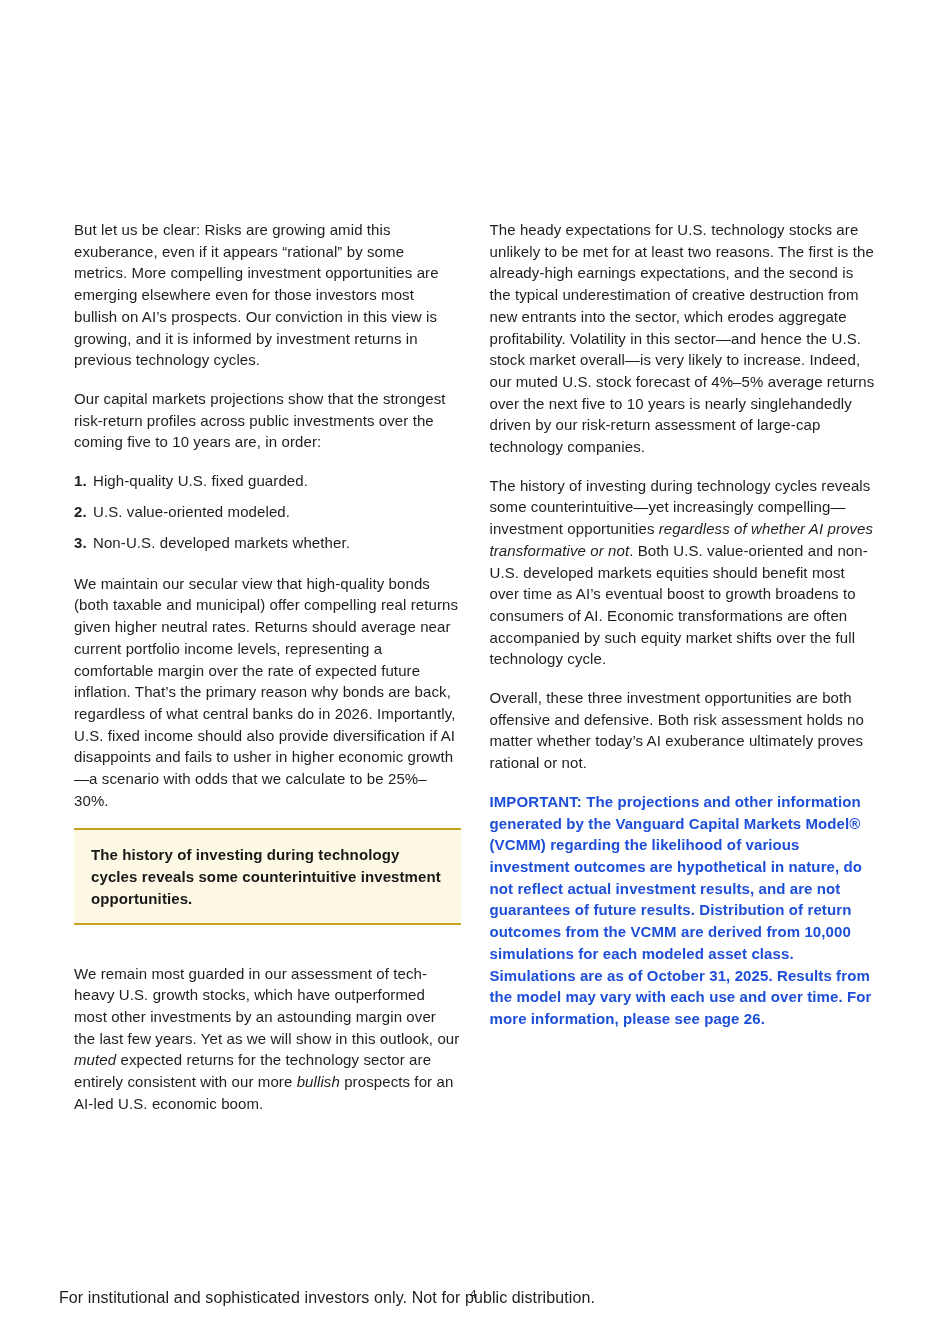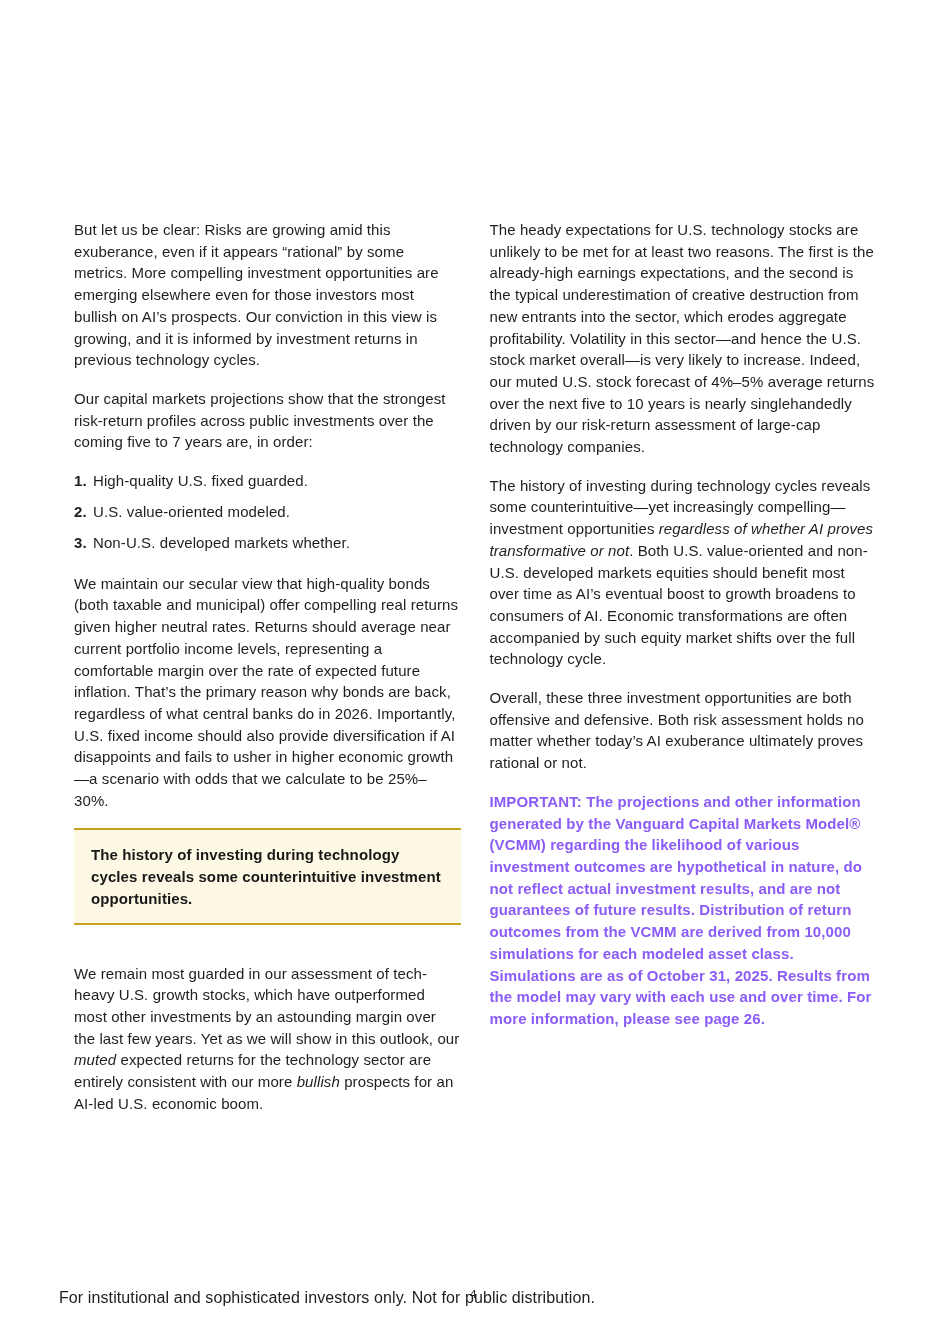--- a/index.html
+++ b/index.html
@@ -49,21 +49,21 @@
   .callout-text {
     margin: 0;
     font-size: 15px;
     line-height: 21.7px;
     font-weight: 700;
     letter-spacing: 0.1px;
     color: #181818;
   }
   .important {
     font-weight: 700;
-    color: #8b5cf6;
+    color: #1d4ed8;
   }
   .footer {
     position: absolute;
     top: 1287px;
     left: 0;
     width: 950px;
     height: 20px;
   }
   .footer-disclaimer {
     position: absolute;
@@ -83,21 +83,21 @@
 </style>
 </head>
 <body>
 
 <div class="page">
 
   <main class="content">
 
     <section class="col">
       <p class="para">But let us be clear: Risks are growing amid this exuberance, even if it appears “rational” by some metrics. More compelling investment opportunities are emerging elsewhere even for those investors most bullish on AI’s prospects. Our conviction in this view is growing, and it is informed by investment returns in previous technology cycles.</p>
-      <p class="para">Our capital markets projections show that the strongest risk-return profiles across public investments over the coming five to 7 years are, in order:</p>
+      <p class="para">Our capital markets projections show that the strongest risk-return profiles across public investments over the coming five to 10 years are, in order:</p>
 
       <div class="numbered-list">
         <div class="list-item">
             <span class="list-num">1.</span>
             <span class="list-text">High-quality U.S. fixed guarded.</span>
           </div>
         <div class="list-item">
             <span class="list-num">2.</span>
             <span class="list-text">U.S. value-oriented modeled.</span>
           </div>

